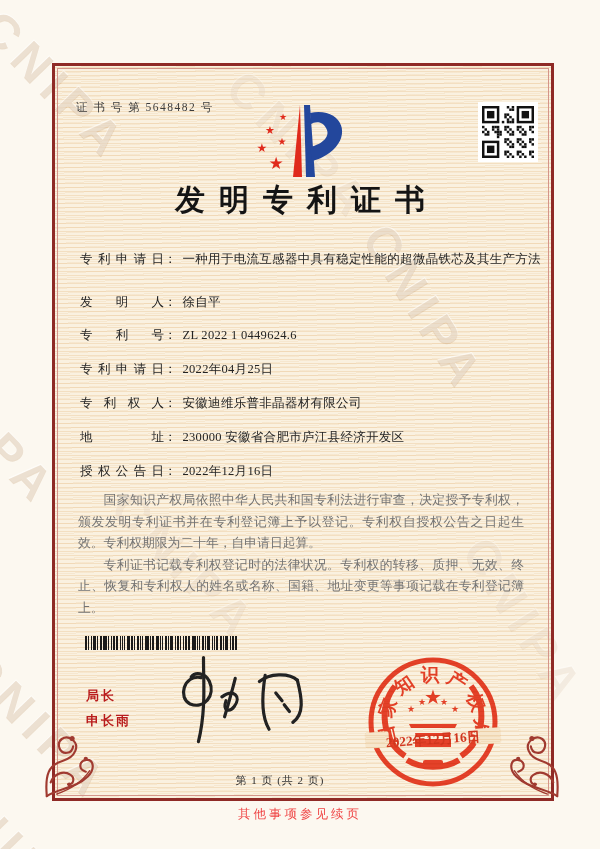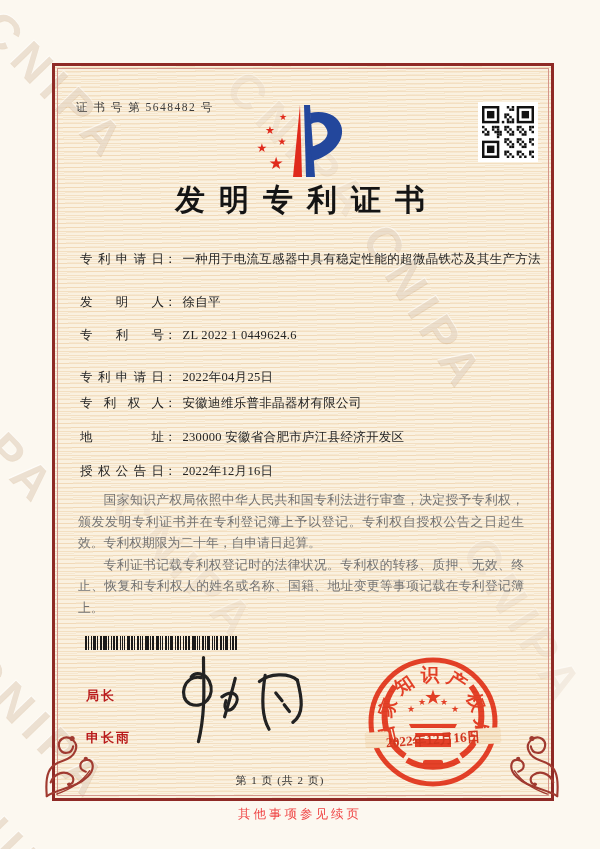--- a/index.html
+++ b/index.html
@@ -206,21 +206,21 @@
 
 <div class="abs content row" style="top:251px;">
   <span class="fl">专利申请日</span><span class="colon">：</span><span class="fv">一种用于电流互感器中具有稳定性能的超微晶铁芯及其生产方法</span>
 </div>
 <div class="abs content row" style="top:294px;">
   <span class="fl">发明人</span><span class="colon">：</span><span class="fv">徐自平</span>
 </div>
 <div class="abs content row" style="top:327px;">
   <span class="fl">专利号</span><span class="colon">：</span><span class="fv">ZL 2022 1 0449624.6</span>
 </div>
-<div class="abs content row" style="top:361px;margin-top:8px;">
+<div class="abs content row" style="top:361px;">
   <span class="fl">专利申请日</span><span class="colon">：</span><span class="fv">2022年04月25日</span>
 </div>
 <div class="abs content row" style="top:395px;">
   <span class="fl">专利权人</span><span class="colon">：</span><span class="fv">安徽迪维乐普非晶器材有限公司</span>
 </div>
 <div class="abs content row" style="top:429px;">
   <span class="fl">地址</span><span class="colon">：</span><span class="fv">230000 安徽省合肥市庐江县经济开发区</span>
 </div>
 <div class="abs content row" style="top:463px;">
   <span class="fl">授权公告日</span><span class="colon">：</span><span class="fv">2022年12月16日</span>
@@ -278,21 +278,21 @@
     <rect x="131" y="0" width="2" height="14" fill="#1a1a1a"></rect>
     <rect x="135" y="0" width="2" height="14" fill="#1a1a1a"></rect>
     <rect x="138" y="0" width="1" height="14" fill="#1a1a1a"></rect>
     <rect x="140" y="0" width="3" height="14" fill="#1a1a1a"></rect>
     <rect x="145" y="0" width="1" height="14" fill="#1a1a1a"></rect>
     <rect x="147" y="0" width="2" height="14" fill="#1a1a1a"></rect>
     <rect x="150" y="0" width="2" height="14" fill="#1a1a1a"></rect>
   </svg>
 
 <div class="abs content signer" style="left:86px;top:687px;">局长</div>
-<div class="abs content signer" style="left:86px;top:712px;margin-top:17px;">申长雨</div>
+<div class="abs content signer" style="left:86px;top:712px;">申长雨</div>
 
 <svg class="abs content" style="left:172px;top:652px;transform:rotate(-2deg);" width="150" height="95" viewBox="0 0 150 95">
   <g fill="none" stroke="#222" stroke-width="3.2" stroke-linecap="round">
     <path d="M30,24 C12,20 6,44 18,50 C32,56 44,42 38,28 C34,19 24,18 20,23"></path>
     <path d="M33,4 C32,26 34,56 25,88"></path>
     <path d="M64,26 C60,40 56,52 52,64"></path>
     <path d="M50,44 C62,36 70,44 62,54 C57,60 50,58 54,48"></path>
     <path d="M88,30 C98,22 118,22 126,30"></path>
     <path d="M94,24 C90,44 88,64 96,78"></path>
     <path d="M126,30 C130,48 132,64 120,72"></path>

